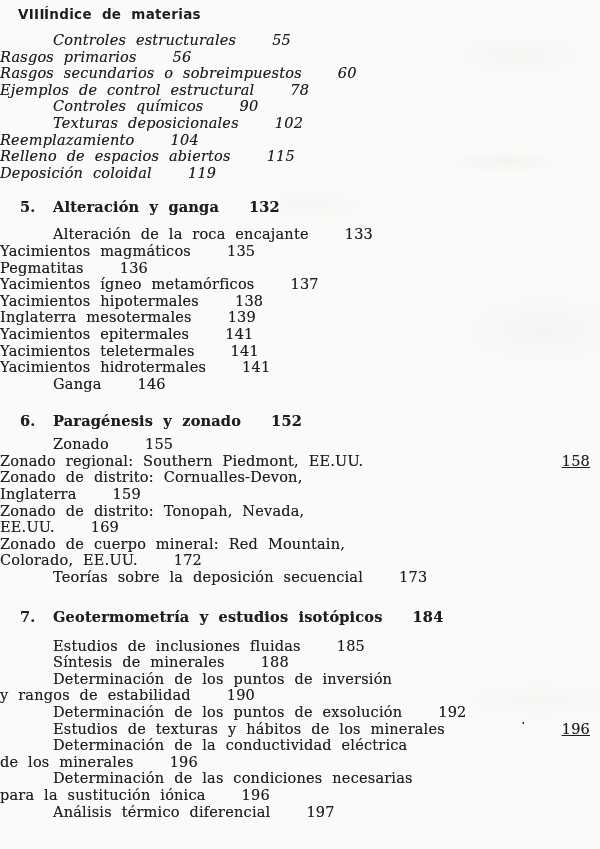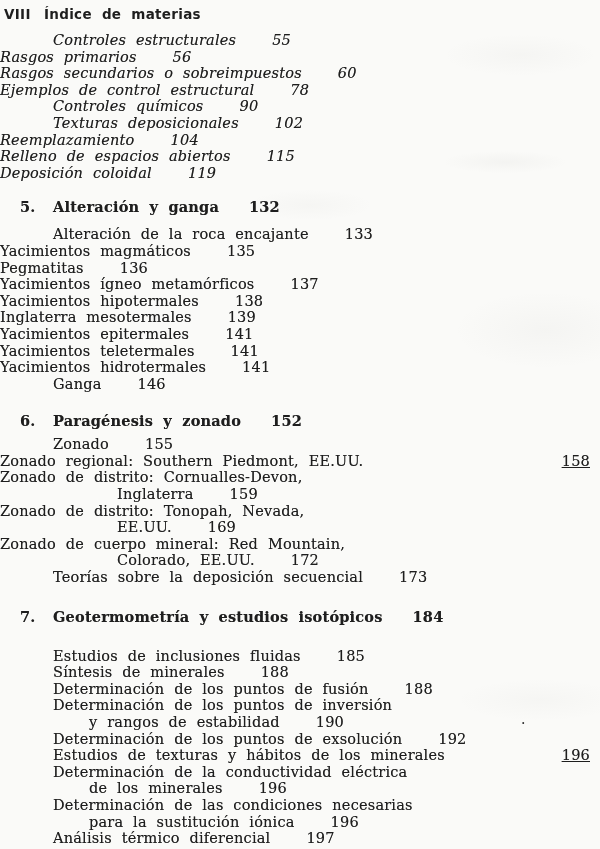--- a/index.html
+++ b/index.html
@@ -24,35 +24,35 @@
   .header-row {
     position: relative;
     padding-left: 44px;
     line-height: 18px;
     font-family: "DejaVu Sans", "Liberation Sans", sans-serif;
     font-weight: bold;
     font-size: 13.5px;
     letter-spacing: 0.3px;
     word-spacing: 5px;
   }
-  .folio { position: absolute; left: 4px; top: 0; }
+  .folio { position: absolute; left: 18px; top: 0; }
   
   .line {
     position: relative;
     line-height: 16.6px;
     font-size: 14.5px;
     letter-spacing: 0.2px;
     word-spacing: 5px;
     white-space: nowrap;
     text-shadow: 0 0 0.4px rgba(30,30,30,0.55);
   }
   .i0 { padding-left: 53px; }
   .i1 { }
-  .i2 { padding-left: 117px; }
-  .i3 { padding-left: 89px; }
+  .i2 { }
+  .i3 { }
   .num { margin-left: 36px; }
   .num.flush { position: absolute; right: 10px; margin-left: 0; text-decoration: underline; }
   .chapter-heading {
     position: relative;
     padding-left: 53px;
     line-height: 18px;
     font-size: 14.5px;
     font-weight: bold;
     letter-spacing: 0.2px;
     word-spacing: 5px;
@@ -61,21 +61,21 @@
   }
   .ch-num { position: absolute; left: 20px; top: 0; }
   .ch-page { margin-left: 30px; font-weight: bold; margin-top: 18px; }
   
   #toc > .section:nth-child(1) { margin-top: 9px; font-style: italic; }
   #toc > .section:nth-child(2) { margin-top: 17px; }
   #toc > .section:nth-child(2) .entries { margin-top: 10px; }
   #toc > .section:nth-child(3) { margin-top: 20px; }
   #toc > .section:nth-child(3) .entries { margin-top: 6px; }
   #toc > .section:nth-child(4) { margin-top: 22px; }
-  #toc > .section:nth-child(4) .entries { margin-top: 22px; }
+  #toc > .section:nth-child(4) .entries { margin-top: 12px; }
   .stray-dot {
     position: absolute;
     left: 521px;
     top: 712px;
     font-size: 14px;
     line-height: 14px;
     color: #2a2a2a;
   }
 </style>
 </head>
@@ -127,21 +127,20 @@
           <div class="line i1"><span class="t">Zonado de cuerpo mineral: Red Mountain,</span></div>
           <div class="line i2"><span class="t">Colorado, EE.UU.</span><span class="num">172</span></div>
           <div class="line i0"><span class="t">Teorías sobre la deposición secuencial</span><span class="num">173</span></div>
         </div>
       </div>
       <div class="section">
         <div class="chapter-heading"><span class="ch-num">7.</span><span class="ch-title">Geotermometría y estudios isotópicos</span><span class="ch-page">184</span></div>
         <div class="entries">
           <div class="line i0"><span class="t">Estudios de inclusiones fluidas</span><span class="num">185</span></div>
           <div class="line i0"><span class="t">Síntesis de minerales</span><span class="num">188</span></div>
-          <div class="line i0"><span class="t">Determinación de los puntos de fusión</span><span class="num">188</span></div>
           <div class="line i0"><span class="t">Determinación de los puntos de inversión</span></div>
           <div class="line i3"><span class="t">y rangos de estabilidad</span><span class="num">190</span></div>
           <div class="line i0"><span class="t">Determinación de los puntos de exsolución</span><span class="num">192</span></div>
           <div class="line i0"><span class="t">Estudios de texturas y hábitos de los minerales</span><span class="num flush">196</span></div>
           <div class="line i0"><span class="t">Determinación de la conductividad eléctrica</span></div>
           <div class="line i3"><span class="t">de los minerales</span><span class="num">196</span></div>
           <div class="line i0"><span class="t">Determinación de las condiciones necesarias</span></div>
           <div class="line i3"><span class="t">para la sustitución iónica</span><span class="num">196</span></div>
           <div class="line i0"><span class="t">Análisis térmico diferencial</span><span class="num">197</span></div>
         </div>

